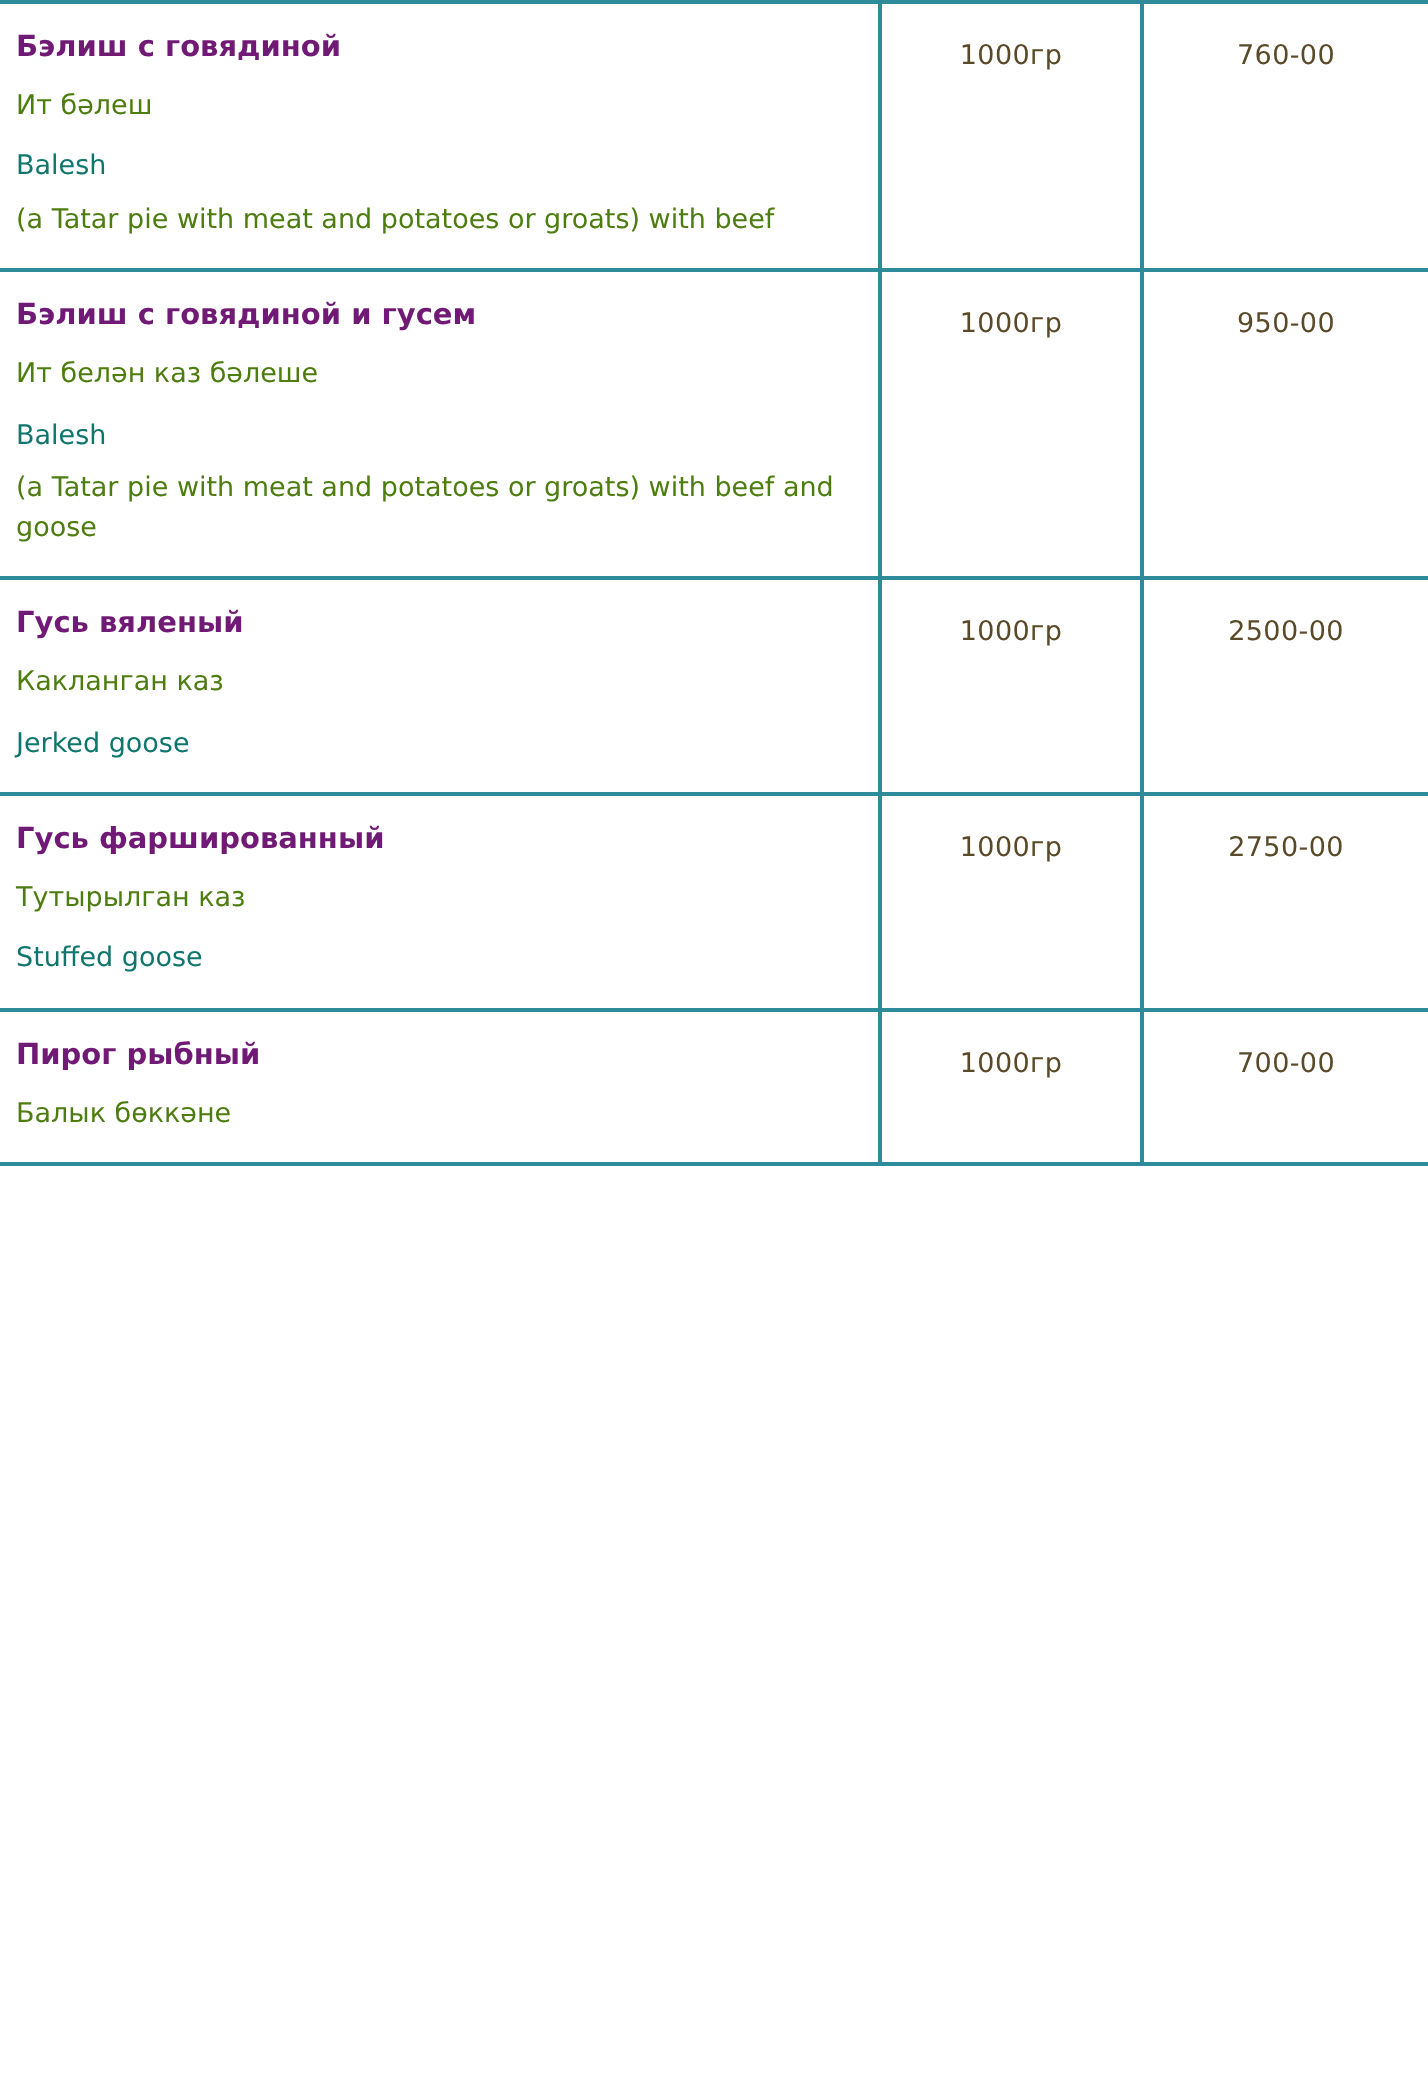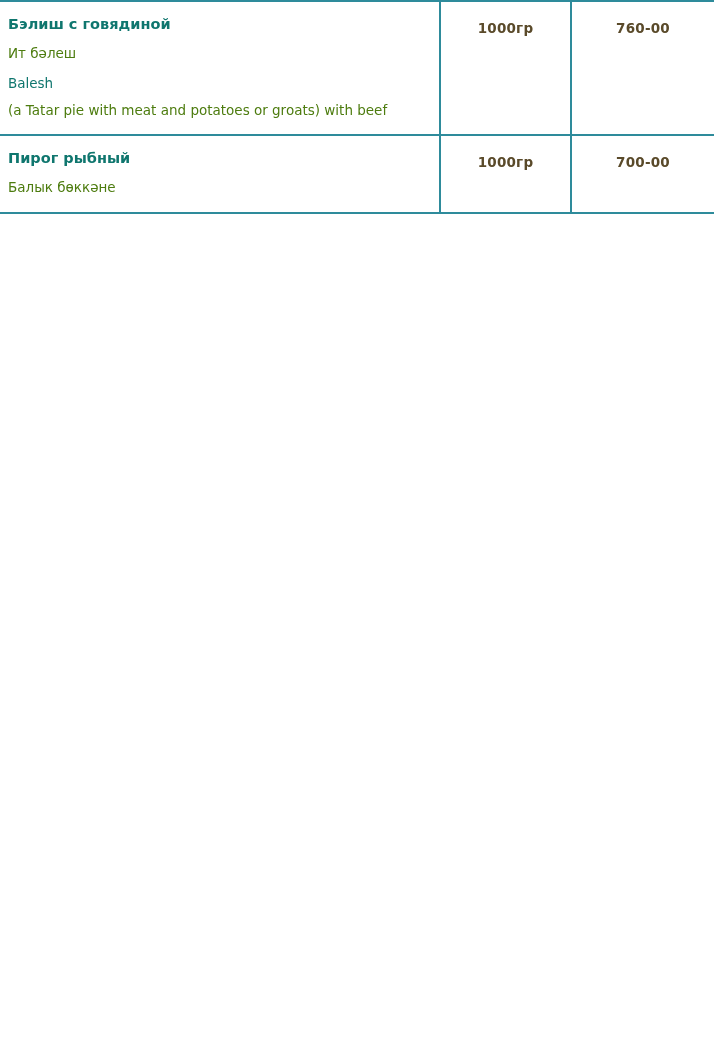--- a/index.html
+++ b/index.html
@@ -36,30 +36,30 @@
     border-left: none;
     padding: 14px 10px 14px 8px;
   }
   .menu-table td.price {
     border-right: none;
   }
   .menu-table td.weight,
   .menu-table td.price {
     text-align: center;
     padding: 18px 4px 14px 4px;
-    font-weight: bold;
+    font-weight: normal;
     font-size: 13.5px;
     color: #5a4a2a;
     letter-spacing: 0.2px;
   }
 
   .dish-title {
     font-weight: bold;
     font-size: 14.5px;
-    color: #0f766e;
+    color: #701a75;
     margin: 0 0 11px 0;
     line-height: 1.15;
   }
   .dish-line {
     font-size: 13.5px;
     color: #4d7c0f;
     margin: 0 0 11px 0;
     line-height: 1.45;
     font-weight: normal;
   }
@@ -86,23 +86,51 @@
       <td class="name">
         <div class="dish-title">Бэлиш с говядиной</div>
         <div class="dish-line">Ит бәлеш</div>
         <div class="dish-line en">Balesh</div>
         <div class="dish-line desc">(a Tatar pie with meat and potatoes or groats) with beef</div>
       </td>
       <td class="weight">1000гр</td>
       <td class="price">760-00</td>
     </tr>
 
+    <tr>
+      <td class="name">
+        <div class="dish-title">Бэлиш с говядиной и гусем</div>
+        <div class="dish-line">Ит белән каз бәлеше</div>
+        <div class="dish-line en">Balesh</div>
+        <div class="dish-line desc">(a Tatar pie with meat and potatoes or groats) with beef and goose</div>
+      </td>
+      <td class="weight">1000гр</td>
+      <td class="price">950-00</td>
+    </tr>
 
 
+    <tr>
+      <td class="name">
+        <div class="dish-title">Гусь вяленый</div>
+        <div class="dish-line">Какланган каз</div>
+        <div class="dish-line en">Jerked goose</div>
+      </td>
+      <td class="weight">1000гр</td>
+      <td class="price">2500-00</td>
+    </tr>
 
+    <tr>
+      <td class="name">
+        <div class="dish-title">Гусь фаршированный</div>
+        <div class="dish-line">Тутырылган каз</div>
+        <div class="dish-line en">Stuffed goose</div>
+      </td>
+      <td class="weight">1000гр</td>
+      <td class="price">2750-00</td>
+    </tr>
 
 
 
     <tr>
       <td class="name">
         <div class="dish-title">Пирог рыбный</div>
         <div class="dish-line"> Балык бөккәне</div>
       </td>
       <td class="weight">1000гр</td>
       <td class="price">700-00</td>

